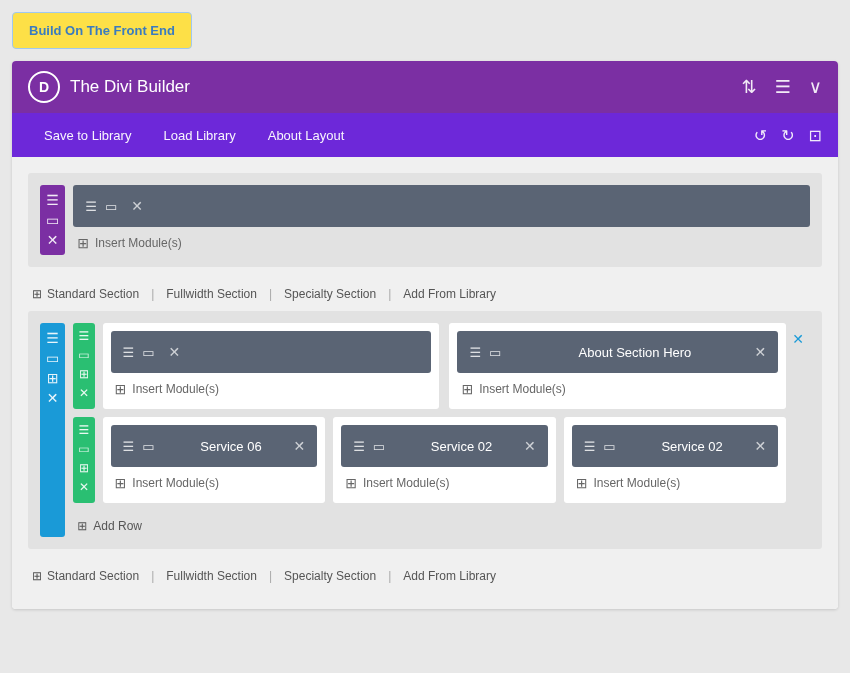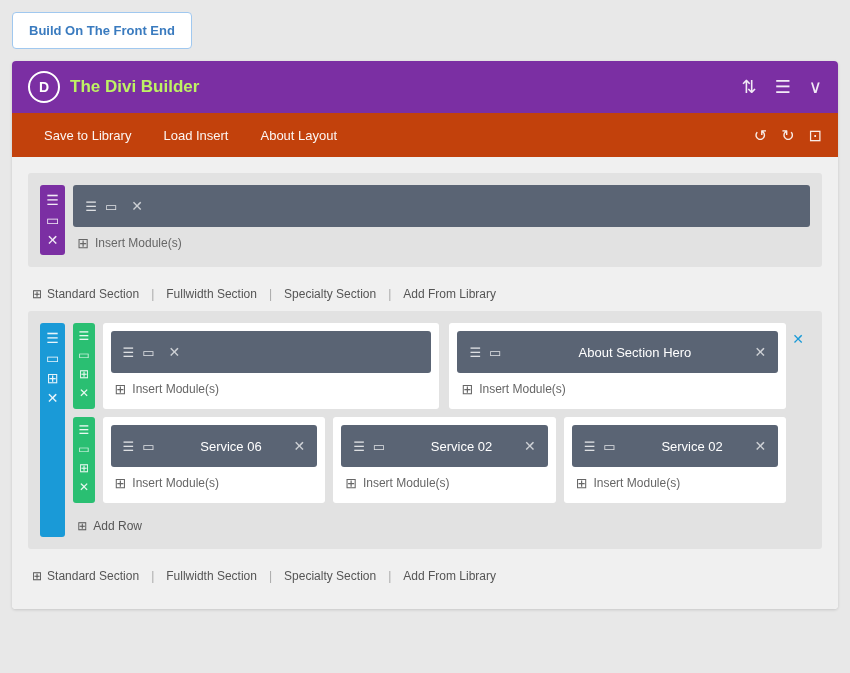--- a/index.html
+++ b/index.html
@@ -22,21 +22,21 @@
       background: #fff;
       border: 1px solid #ccc;
       border-radius: 4px;
       padding: 10px 16px;
       font-size: 13px;
       color: #333;
       cursor: pointer;
       font-weight: 500;
     }
     .btn-frontend {
-      background: #ffffff;
+      background: #fde047;
       border: 1px solid #a0c8ef;
       border-radius: 4px;
       padding: 10px 16px;
       font-size: 13px;
       color: #3a7bbf;
       cursor: pointer;
       font-weight: 600;
     }
 
     
@@ -70,38 +70,38 @@
       border: 2px solid #fff;
       display: flex;
       align-items: center;
       justify-content: center;
       font-weight: 700;
       font-size: 14px;
       color: #fff;
     }
     .builder-title {
       font-size: 17px;
-      font-weight: 700;
-      color: #bef264;
+      font-weight: 400;
+      color: #ffffff;
     }
     .builder-header-icons {
       display: flex;
       align-items: center;
       gap: 18px;
       color: #fff;
       font-size: 18px;
     }
     .header-icon {
       cursor: pointer;
       opacity: 0.9;
     }
 
     
     .builder-toolbar {
-      background: #c2410c;
+      background: #6d28d9;
       display: flex;
       align-items: center;
       padding: 0 16px;
       height: 44px;
       gap: 0;
     }
     .toolbar-btn {
       color: #fff;
       font-size: 13px;
       font-weight: 500;
@@ -293,21 +293,21 @@
     </div>
     <div class="builder-header-icons">
       <span class="header-icon">⇅</span>
       <span class="header-icon">☰</span>
       <span class="header-icon">∨</span>
     </div>
   </div>
 
   <div class="builder-toolbar">
     <span class="toolbar-btn">Save to Library</span>
-    <span class="toolbar-btn">Load Insert</span>
+    <span class="toolbar-btn">Load Library</span>
     <span class="toolbar-btn">About Layout</span>
     <div class="toolbar-spacer"></div>
     <div class="toolbar-icons">
       <span class="header-icon">↺</span>
       <span class="header-icon">↻</span>
       <span class="header-icon">⊡</span>
     </div>
   </div>
 
   <div class="builder-body">

